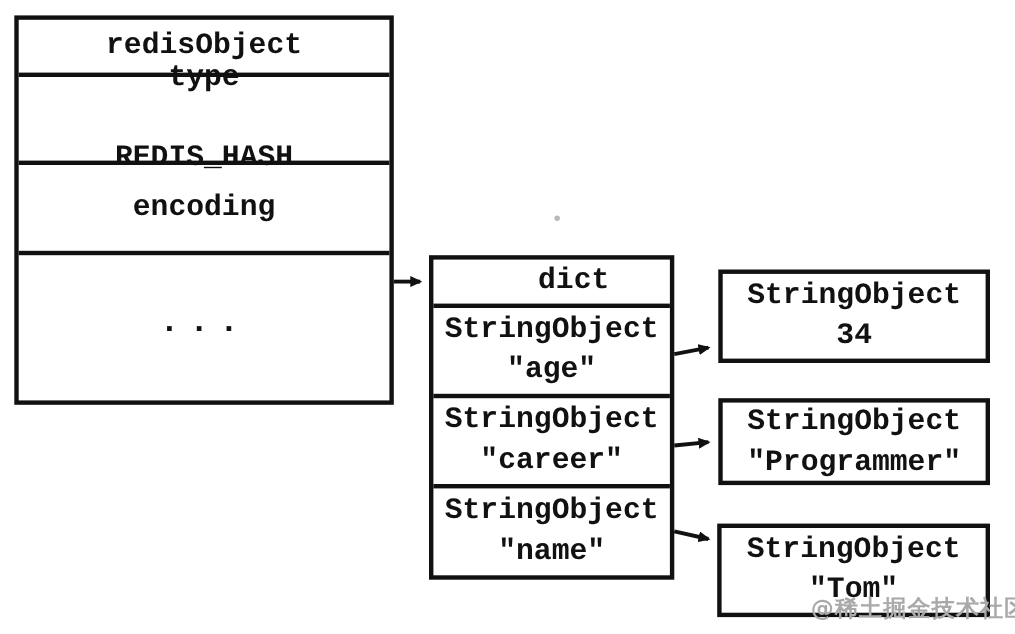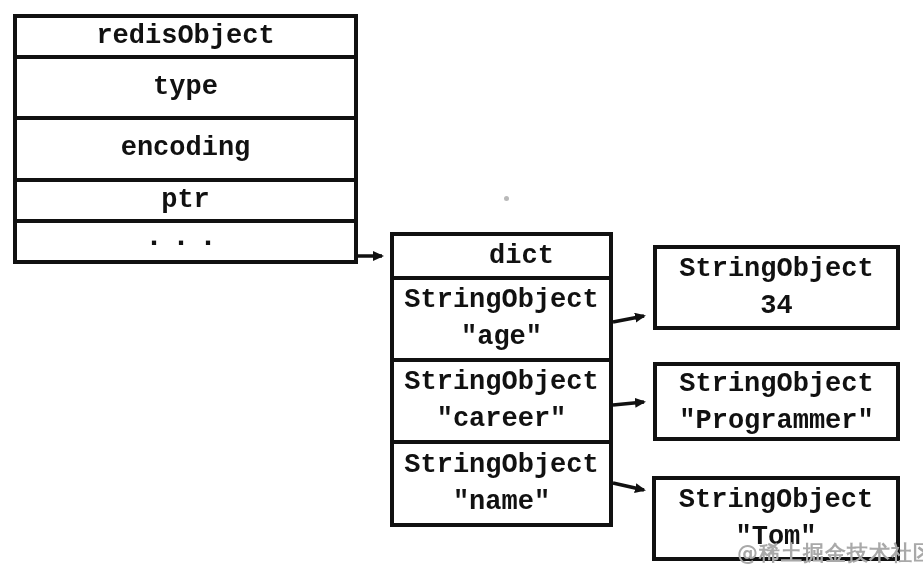--- a/index.html
+++ b/index.html
@@ -67,32 +67,30 @@
     position:absolute;left:504px;top:196px;
     width:5px;height:5px;border-radius:50%;
     background:#b9b9b9;
   }
 </style>
 </head>
 <body>
 
 <div class="canvas">
 
-  <div class="box" id="redis-box" style="left:13px;top:14px;width:345px;height:250px;">
+  <div class="box" id="redis-box" style="left:13px;top:14px;width:345px;height:354px;">
     <div class="row r1 sep">
       <span>redisObject</span>
     </div>
     <div class="row r2 sep">
       <span>type</span>
+      <span>REDIS_HASH</span>
     </div>
     <div class="row r3 sep">
       <span>encoding</span>
-    </div>
-    <div class="row r4 sep">
-      <span>ptr</span>
     </div>
     <div class="row r5">
       <span>...</span>
     </div>
   </div>
 
   <div class="box" id="dict-box" style="left:390px;top:232px;width:223px;height:295px;">
     <div class="row d1 sep">
       <span>dict</span>
     </div>

